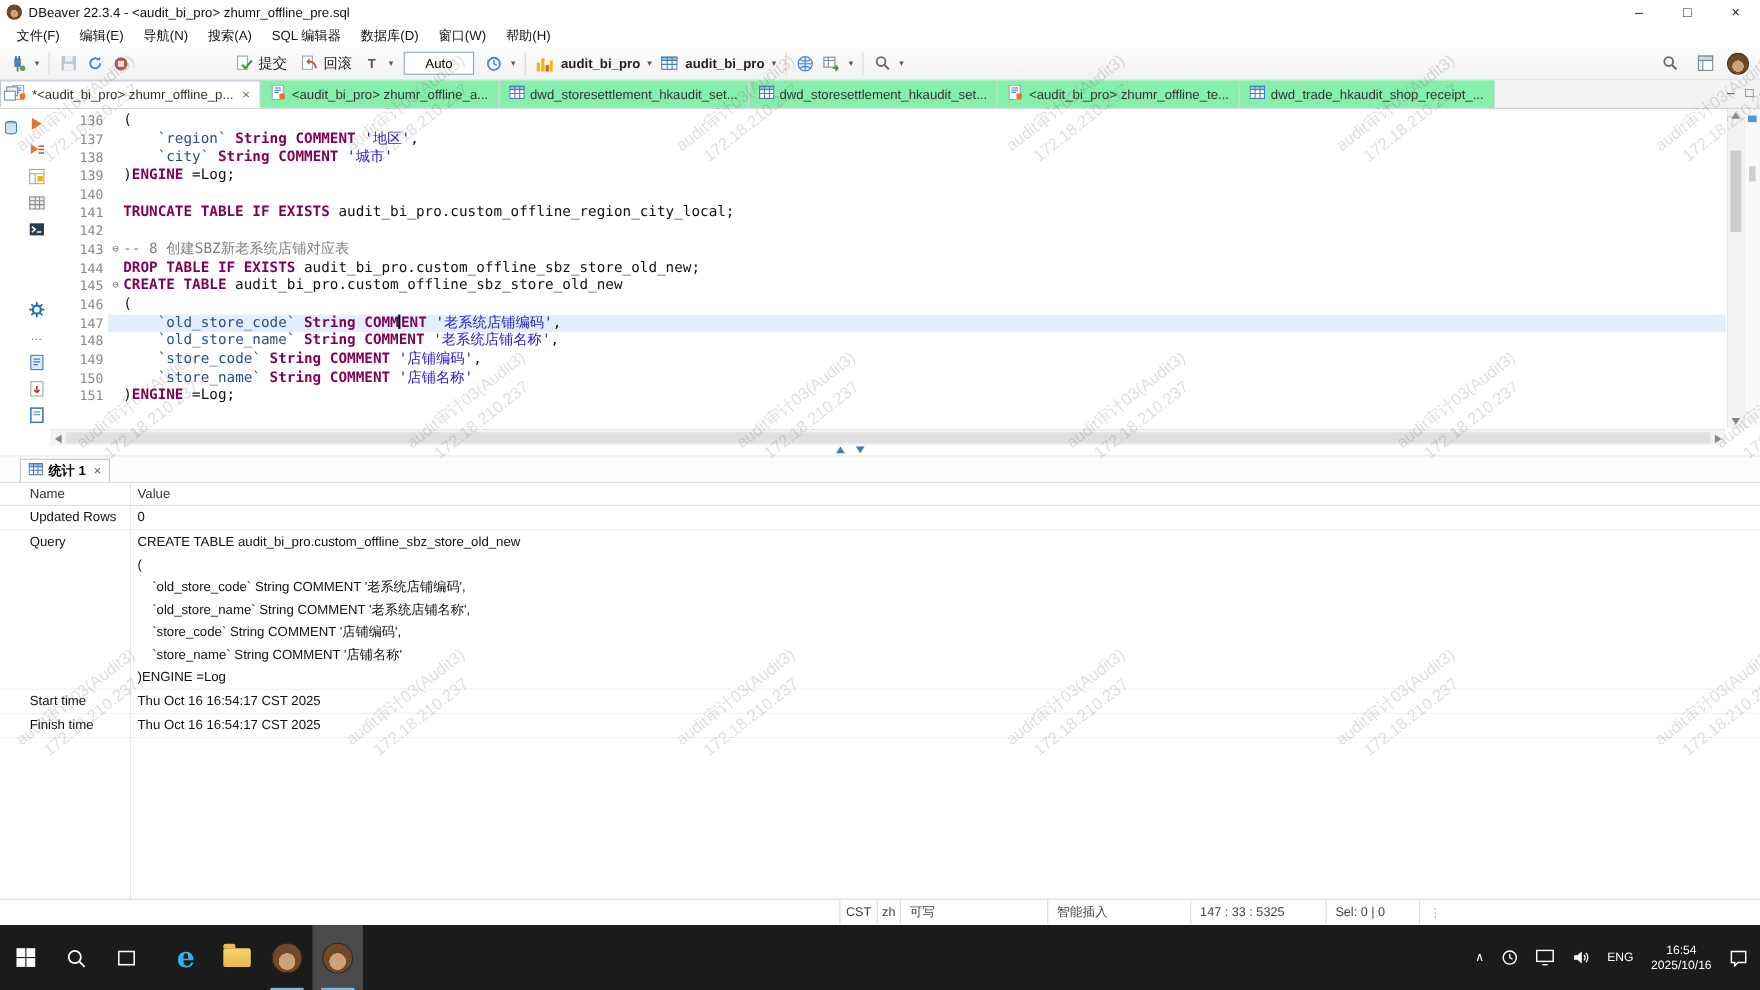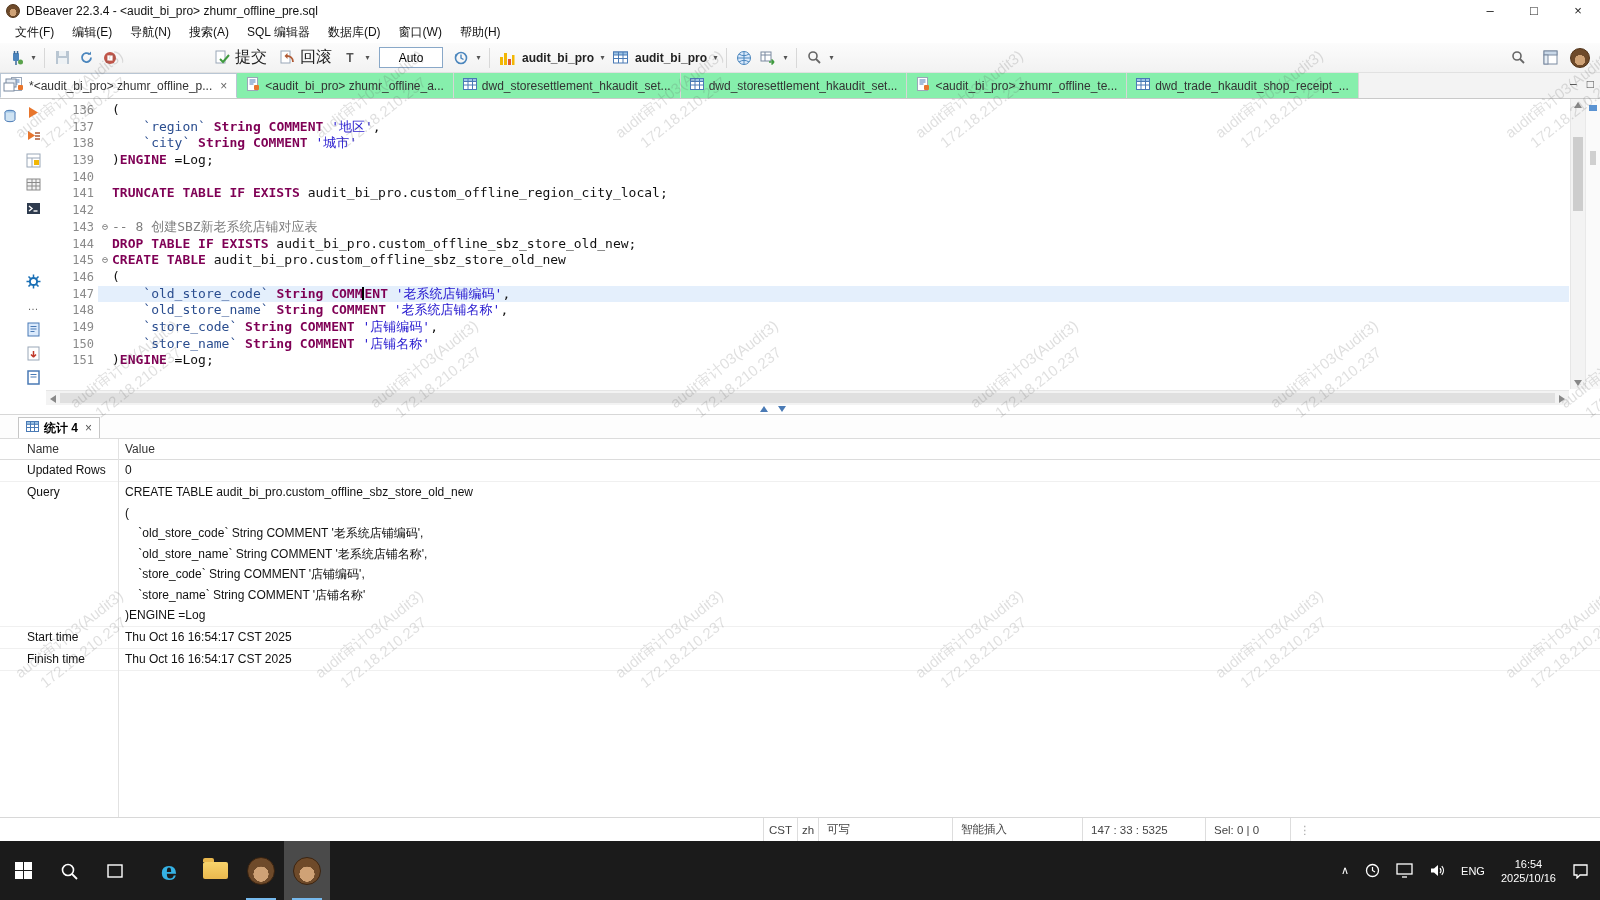--- a/index.html
+++ b/index.html
@@ -16,21 +16,21 @@
   .wc { width:44px; text-align:center; line-height:22px; font-size:13px; color:#222; }
 
   .menubar { height:21px; display:flex; align-items:center; font-size:12px; color:#111; background:#fff; padding-left:6px; }
   .menu-item { padding:2px 9px; }
 
   .toolbar { height:30px; background:linear-gradient(#fcfcfc,#f2f2f2); border-bottom:1px solid #e1e1e1; display:flex; align-items:center; font-size:12px; padding:0 4px; position:relative; }
   .ticon { width:24px; height:24px; display:inline-flex; align-items:center; justify-content:center; }
   .caret { font-size:8px; color:#555; width:11px; text-align:center; }
   .tsep { width:1px; height:20px; background:#d8d8d8; margin:0 5px; }
   .tsp { width:86px; }
-  .tbtn { display:inline-flex; align-items:center; gap:4px; padding:2px 6px; background:transparent; border:none; font-size:16px; color:#222; font-family:inherit; }
+  .tbtn { display:inline-flex; align-items:center; gap:4px; padding:2px 6px; background:transparent; border:none; font-size:13px; color:#222; font-family:inherit; }
   .combo { display:inline-flex; align-items:center; justify-content:center; min-width:64px; height:21px; border:1px solid #89a8c8; background:#fff; padding:0 8px; margin:0 6px; }
   .selector { display:inline-flex; align-items:center; font-weight:bold; color:#222; padding:0 3px; }
   .toolbar-right { margin-left:auto; display:flex; align-items:center; gap:8px; padding-right:6px; }
   .beaver { width:20px; height:20px; border-radius:50%; background:radial-gradient(circle at 50% 62%, #cfa276 0 36%, #6e4a2a 37% 100%); border:1px solid #4e3015; }
 
   .tabbar { height:26px; background:#f3f3f3; border-bottom:1px solid #c9c9c9; display:flex; align-items:center; position:relative; }
   .strip-icon { position:absolute; left:3px; top:5px; }
   .tabs { display:flex; height:25px; }
   .etab { height:25px; display:flex; align-items:center; padding:0 9px; font-size:12px; border-right:1px solid #d6d6d6; background:#86efac; color:#333; gap:5px; white-space:nowrap; }
   .etab.active { background:#fff; border:1px solid #b9c6d4; border-bottom:1px solid #fff; margin-bottom:-1px; }
@@ -449,21 +449,21 @@
     <div class="results">
       <div class="rtabbar">
         <div class="rtab">
           <span>
             <svg width="13" height="13">
                 <rect x="0.5" y="1.5" width="12" height="10" fill="#fff" stroke="#4a7ab5"></rect>
                 <rect x="0.5" y="1.5" width="12" height="2.8" fill="#9cc3e5" stroke="#4a7ab5"></rect>
                 <path d="M4.5 1.5v10M8.5 1.5v10M0.5 7.5h12" stroke="#4a7ab5"></path>
               </svg>
           </span>
-          <span>统计 4</span>
+          <span>统计 1</span>
           <span class="rtab-close">×</span>
         </div>
       </div>
       <div class="rtable">
         <div class="rheader">
           <div class="rname">Name</div>
           <div class="rvalue">Value</div>
         </div>
         <div>
             <div class="rrow">

